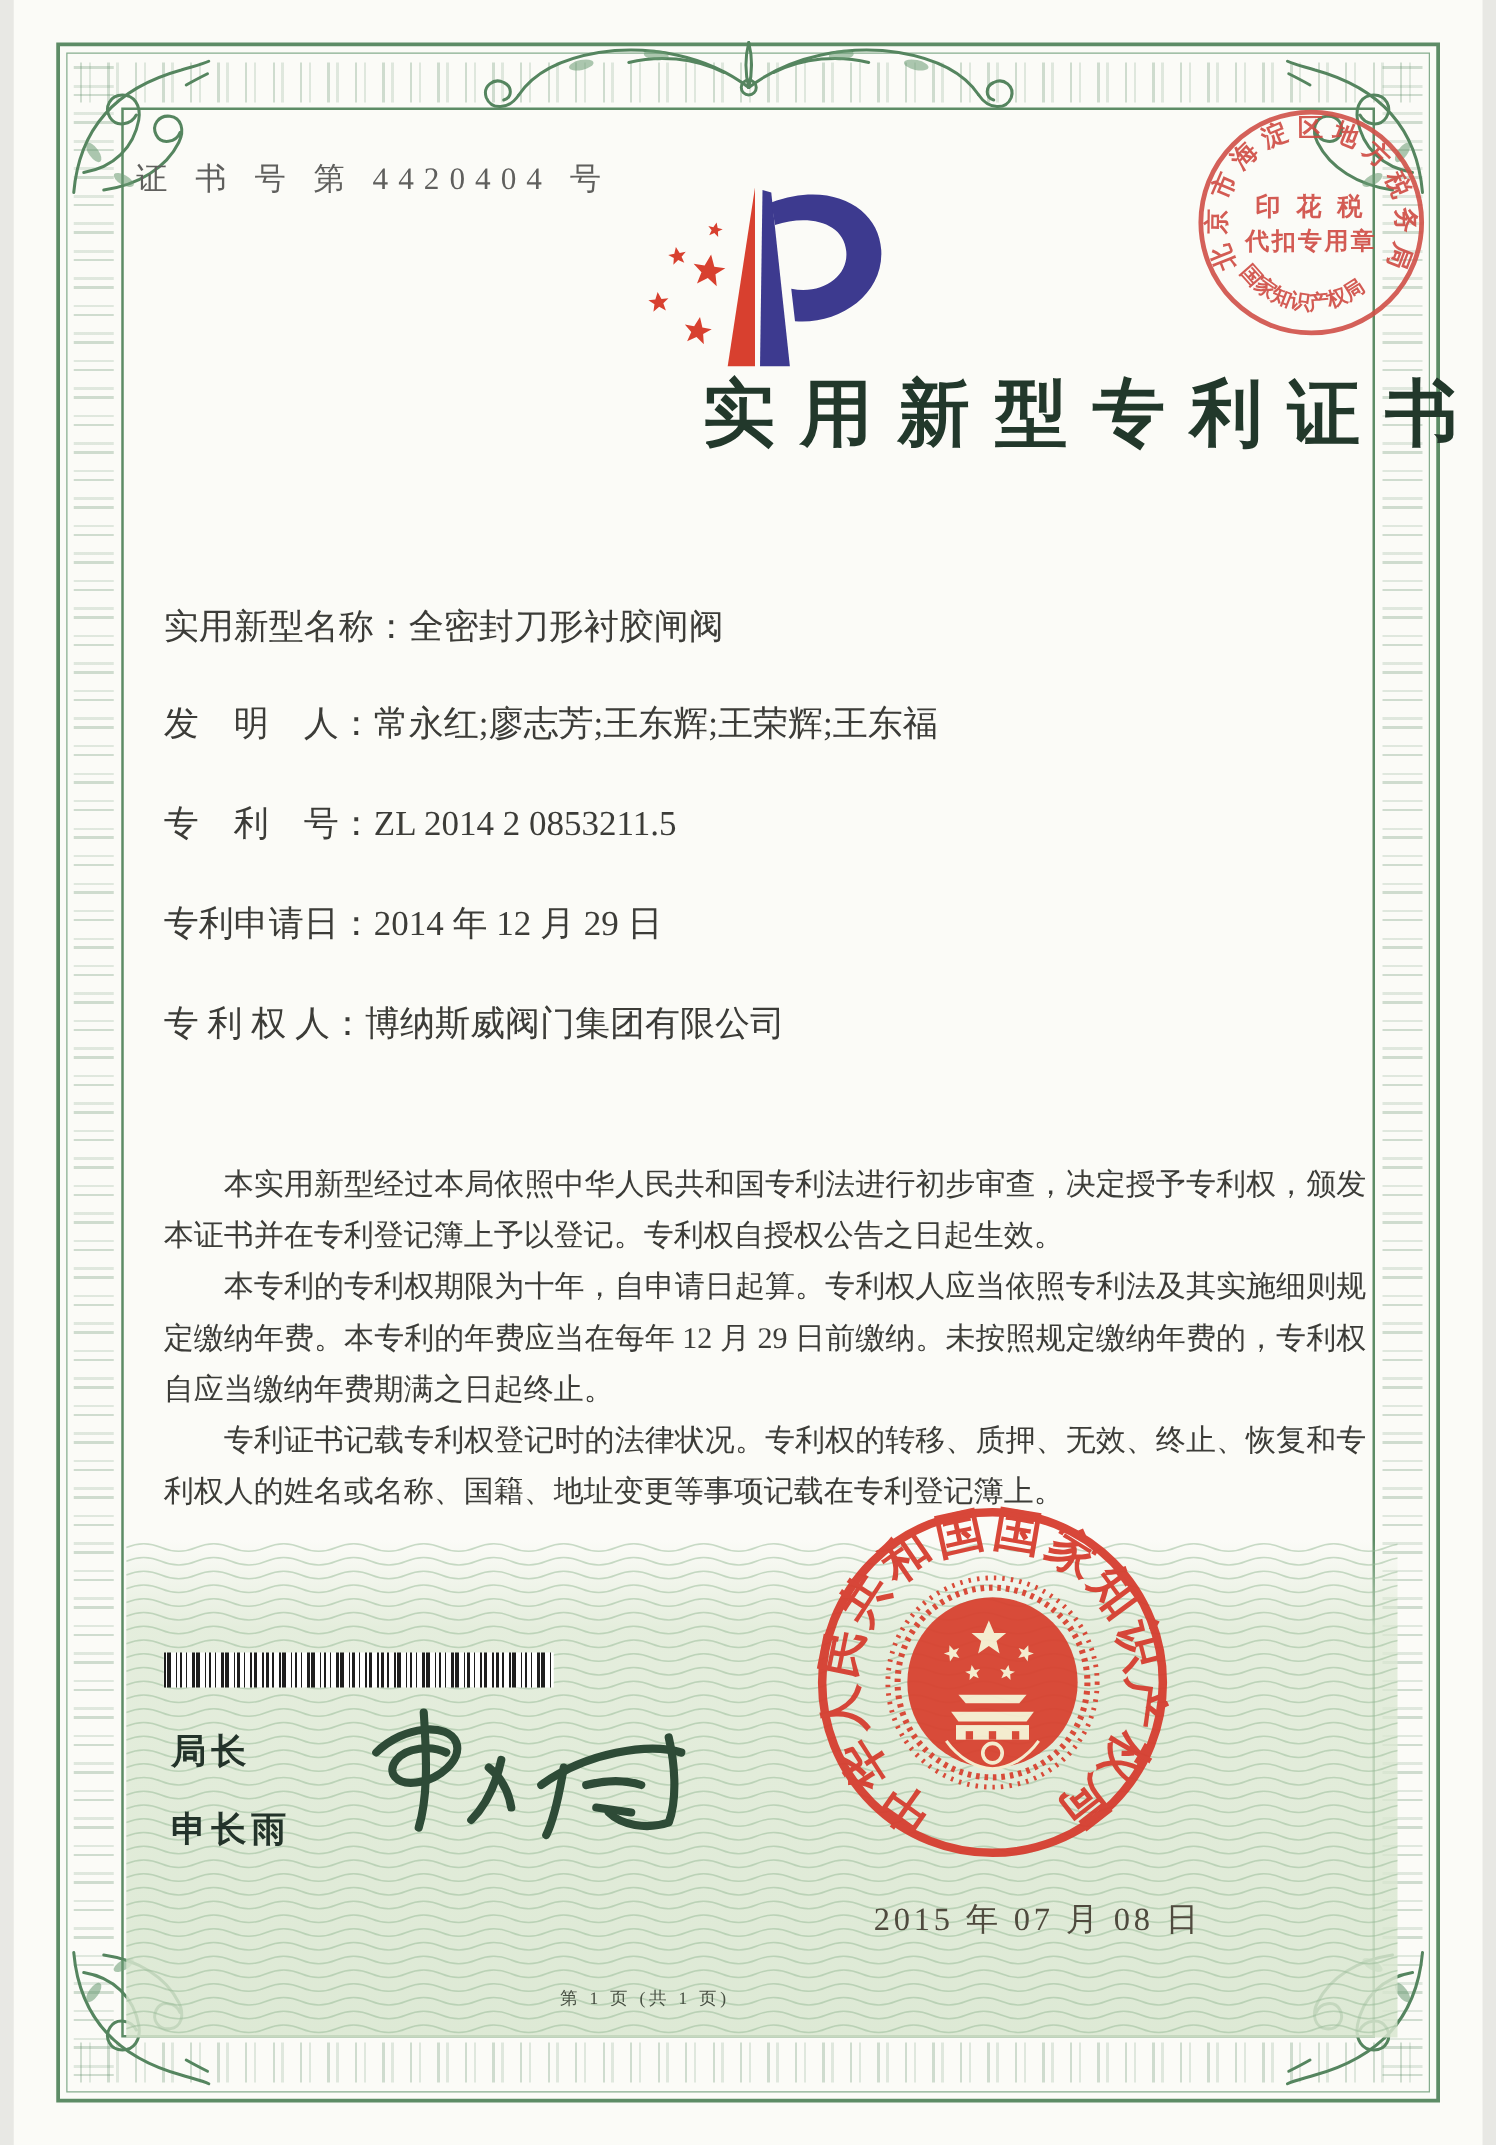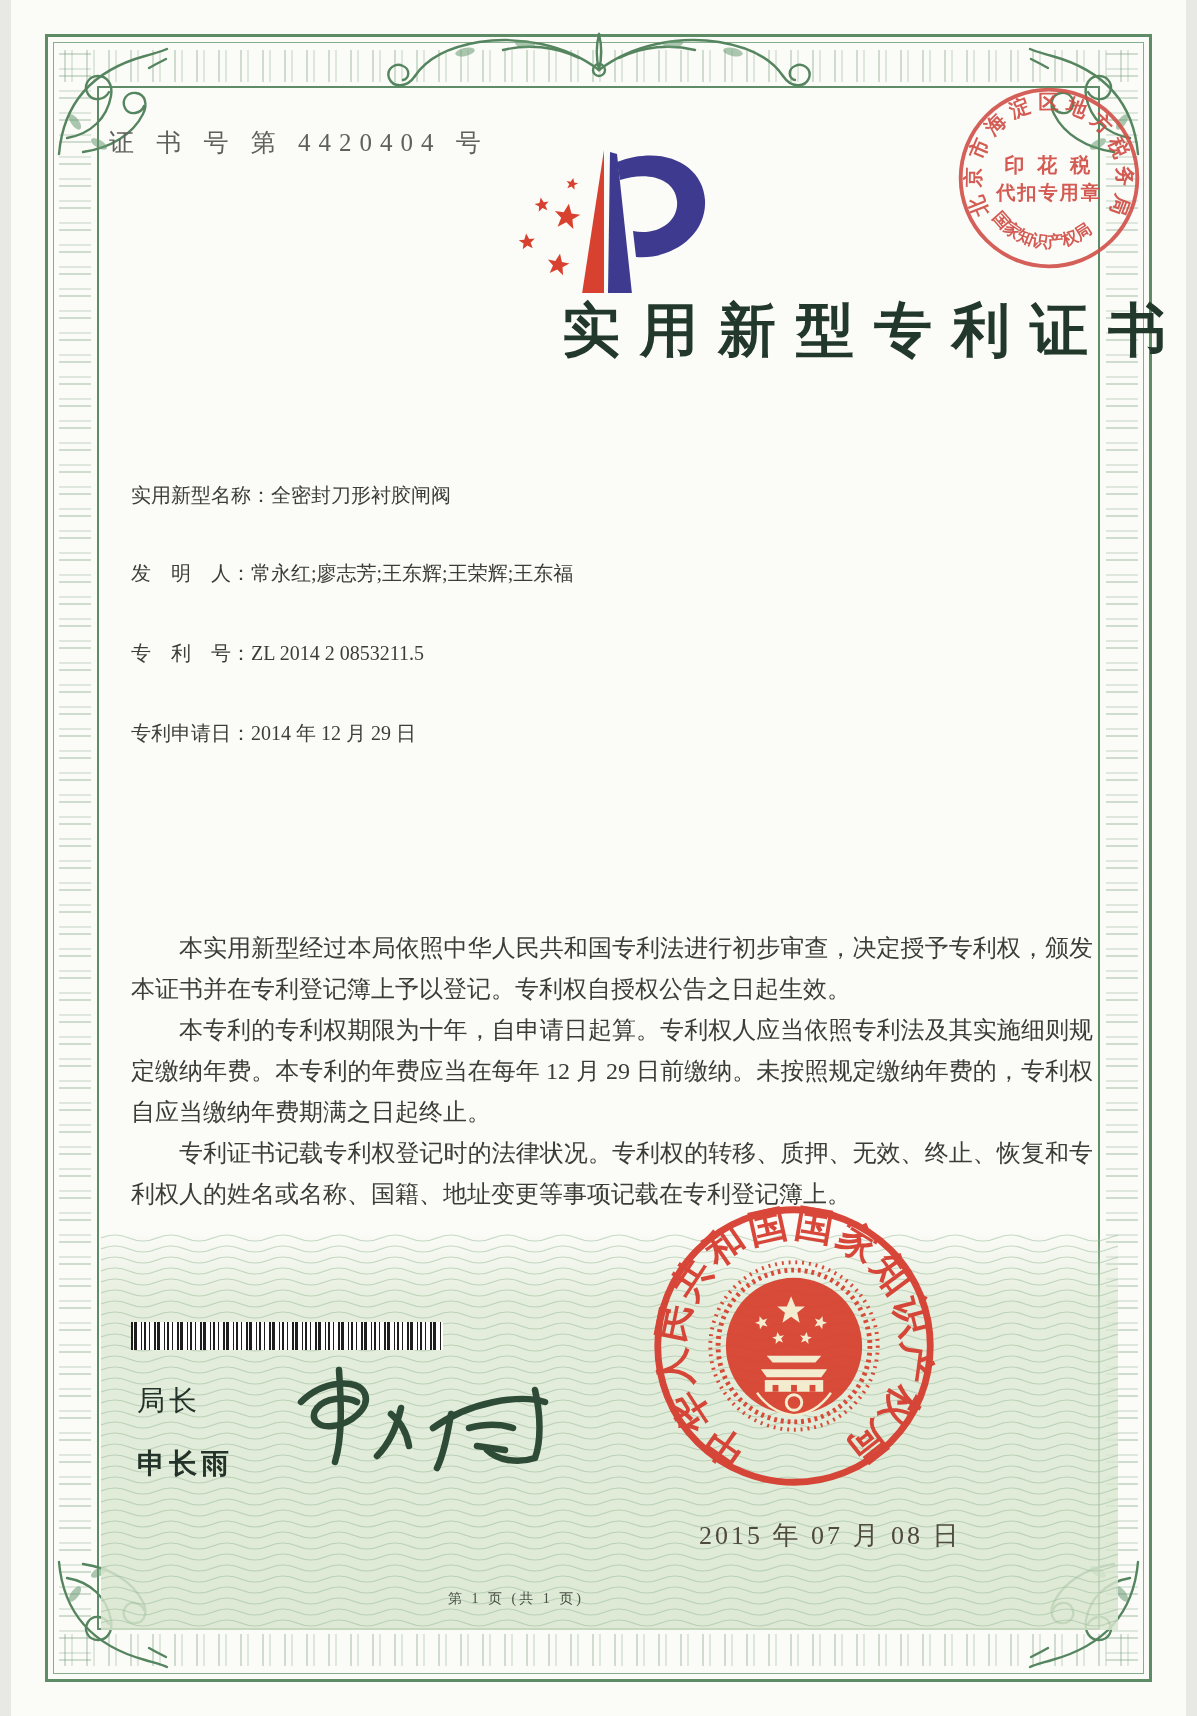--- a/index.html
+++ b/index.html
@@ -29,28 +29,28 @@
   .top-orn{position:absolute;left:50%;top:22px;transform:translateX(-50%);}
   
   .wash{position:absolute;left:90px;top:1232px;width:1017px;height:398px;z-index:1;
     background:linear-gradient(180deg,rgba(226,237,219,0) 0px,rgba(221,233,212,.75) 70px,rgba(216,230,207,.85) 100%);}
   .wash svg{position:absolute;inset:0;}
   
   .cert-no{position:absolute;left:98px;top:126px;font-size:25px;letter-spacing:8px;color:#5f5f5d;z-index:2;}
   .logo{position:absolute;left:492px;top:118px;z-index:2;}
   .title{position:absolute;left:0;width:100%;top:292px;margin:0;text-align:right;
     font-size:58px;font-weight:bold;letter-spacing:20px;color:#22382b;z-index:2;}
-  .field{position:absolute;left:120px;font-size:20px;color:#3c3c38;z-index:2;white-space:nowrap;}
+  .field{position:absolute;left:120px;font-size:28px;color:#3c3c38;z-index:2;white-space:nowrap;}
   .field .lab{display:inline-block;}
   .f0{top:482px}.f1{top:560px}.f2{top:640px}.f3{top:720px}.f4{top:800px}.f5{top:880px}
   .paras{position:absolute;left:120px;top:928px;width:962px;z-index:2;}
   .paras p{margin:0;font-size:24px;line-height:41px;text-align:justify;text-indent:2em;color:#3c3c38;}
   .barcode{position:absolute;left:120px;top:1322px;width:312px;height:28px;z-index:2;
     background:repeating-linear-gradient(90deg,#1d1d1d 0 2px,#fff 2px 3px,#1d1d1d 3px 6px,#fff 6px 10px,#1d1d1d 10px 11px,#fff 11px 13px,#1d1d1d 13px 15px,#fff 15px 18px,#1d1d1d 18px 19px,#fff 19px 23px);}
-  .signer-title{position:absolute;left:126px;top:1382px;font-size:28px;font-weight:400;color:#23332a;z-index:2;letter-spacing:4px;}
+  .signer-title{position:absolute;left:126px;top:1382px;font-size:28px;font-weight:700;color:#23332a;z-index:2;letter-spacing:4px;}
   .signer-name{position:absolute;left:126px;top:1445px;font-size:28px;font-weight:700;color:#23332a;z-index:2;letter-spacing:4px;}
   .signature{position:absolute;left:262px;top:1350px;z-index:2;}
   .seal{position:absolute;left:637px;top:1200px;z-index:3;opacity:.94;}
   .tax-stamp{position:absolute;left:942px;top:82px;z-index:2;opacity:.9;}
   .issue-date{position:absolute;left:688px;top:1518px;font-size:26px;letter-spacing:3px;color:#4f4a3e;z-index:4;white-space:nowrap;}
   .footer{position:absolute;left:0;width:1010px;top:1590px;text-align:center;font-size:14px;letter-spacing:3px;color:#474f42;z-index:2;}
 </style>
 </head>
 <body>
 
@@ -178,20 +178,21 @@
     <text x="100" y="94" text-anchor="middle" fill="#cf4a42" font-size="21" font-weight="bold" font-family="'Liberation Serif','DejaVu Serif',serif" letter-spacing="4">印 花 税</text>
     <text x="100" y="122" text-anchor="middle" fill="#cf4a42" font-size="20" font-weight="bold" font-family="'Liberation Serif','DejaVu Serif',serif" letter-spacing="2">代扣专用章</text>
   </svg>
 
   <h1 class="title">实用新型专利证书</h1>
 
   <div class="field f0"><span class="lab">实用新型名称：</span><span>全密封刀形衬胶闸阀</span></div>
   <div class="field f1"><span class="lab">发　明　人：</span><span>常永红;廖志芳;王东辉;王荣辉;王东福</span></div>
   <div class="field f2"><span class="lab">专　利　号：</span><span>ZL 2014 2 0853211.5</span></div>
   <div class="field f3"><span class="lab">专利申请日：</span><span>2014 年 12 月 29 日</span></div>
+  <div class="field f4"><span class="lab">专 利 权 人：</span><span>博纳斯威阀门集团有限公司</span></div>
 
   <div class="paras">
     <p>本实用新型经过本局依照中华人民共和国专利法进行初步审查，决定授予专利权，颁发本证书并在专利登记簿上予以登记。专利权自授权公告之日起生效。</p>
     <p>本专利的专利权期限为十年，自申请日起算。专利权人应当依照专利法及其实施细则规定缴纳年费。本专利的年费应当在每年 12 月 29 日前缴纳。未按照规定缴纳年费的，专利权自应当缴纳年费期满之日起终止。</p>
     <p>专利证书记载专利权登记时的法律状况。专利权的转移、质押、无效、终止、恢复和专利权人的姓名或名称、国籍、地址变更等事项记载在专利登记簿上。</p>
   </div>
 
   <div class="barcode"></div>
 
   <div class="signer-title">局长</div>

